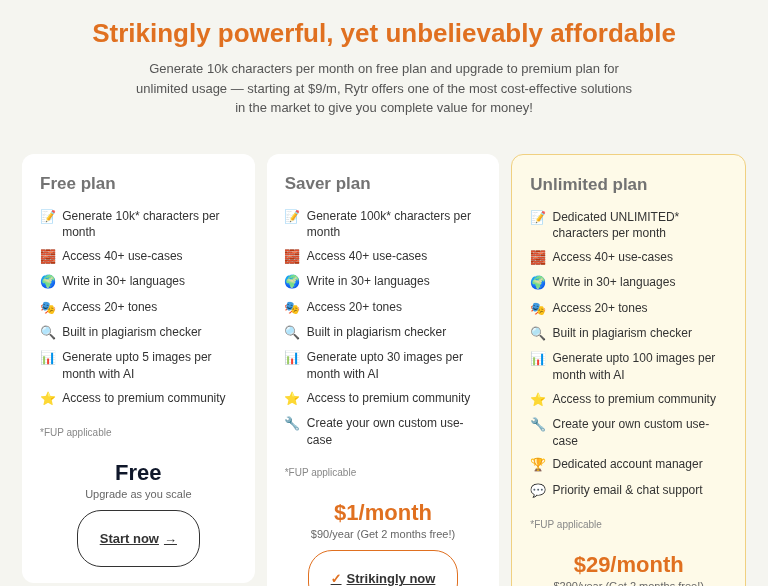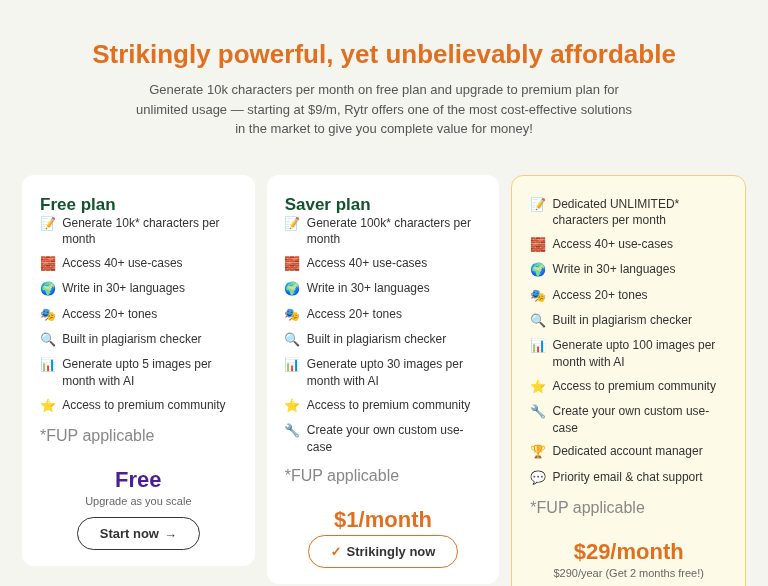--- a/index.html
+++ b/index.html
@@ -5,21 +5,21 @@
     * { box-sizing: border-box; margin: 0; padding: 0; }
     body {
       font-family: -apple-system, BlinkMacSystemFont, 'Segoe UI', sans-serif;
       background: #f5f5f0;
       min-height: 586px;
       width: 768px;
       overflow-x: hidden;
     }
     .header {
       text-align: center;
-      padding: 39px 60px 20px;
+      padding: 18px 60px 20px;
       background: #f5f5f0;
     }
     .header h1 {
       font-size: 26px;
       font-weight: 800;
       color: #1a1a1a;
       line-height: 1.2;
       margin-bottom: 10px;
     }
     .header h1 span {
@@ -47,77 +47,79 @@
       display: flex;
       flex-direction: column;
     }
     .plan.highlighted {
       background: #fefae8;
       border: 1.5px solid #f0d080;
     }
     .plan-title {
       font-size: 17px;
       font-weight: 700;
-      color: #14532d;
+      color: #737373;
+      margin-bottom: 14px;
     }
     .feature-list {
       list-style: none;
       flex: 1;
     }
     .feature-list li {
       font-size: 12px;
       color: #333;
       margin-bottom: 7px;
       display: flex;
       align-items: flex-start;
       gap: 6px;
       line-height: 1.4;
     }
     .feature-list li .emoji {
       flex-shrink: 0;
       font-size: 13px;
       margin-top: 0px;
     }
     .fup {
-      font-size: 16px;
+      font-size: 10px;
       color: #888;
-      margin-top: 5px;
+      margin-top: 12px;
       margin-bottom: 10px;
     }
     .plan-footer {
       text-align: center;
       margin-top: auto;
       padding-top: 12px;
     }
     .price-label {
       font-size: 22px;
       font-weight: 700;
       color: #e07020;
       margin-bottom: 2px;
     }
     .price-label.free-label {
-      color: #4c1d95;
+      color: #0f172a;
     }
     .price-sub {
       font-size: 11px;
       color: #666;
       margin-bottom: 10px;
       text-align: center;
     }
     .btn {
       display: inline-flex;
       align-items: center;
       justify-content: center;
       gap: 5px;
       border-radius: 24px;
-      padding: 8px 22px;
+      padding: 20px 22px;
       font-size: 13px;
       font-weight: 600;
       cursor: pointer;
       border: none;
+      text-decoration: underline;
     }
     .btn-outline {
       background: #fff;
       border: 1.5px solid #333;
       color: #333;
     }
     .btn-outline-orange {
       background: #fff;
       border: 1.5px solid #e07020;
       color: #333;
@@ -211,28 +213,30 @@
           <span>Access to premium community</span>
         </li>
       <li>
           <span class="emoji">🔧</span>
           <span>Create your own custom use-case</span>
         </li>
     </ul>
     <div class="fup">*FUP applicable</div>
     <div class="plan-footer">
       <div class="price-label">$1/month</div>
+      <div class="price-sub">$90/year (Get 2 months free!)</div>
       <button class="btn btn-outline-orange">
         <span style="color:#e07020">✓</span>
         <span>Strikingly now</span>
       </button>
     </div>
   </div>
 
   <div class="plan highlighted">
+    <div class="plan-title">Unlimited plan</div>
     <ul class="feature-list">
       <li>
           <span class="emoji">📝</span>
           <span>Dedicated UNLIMITED* characters per month</span>
         </li>
       <li>
           <span class="emoji">🧱</span>
           <span>Access 40+ use-cases</span>
         </li>
       <li>

